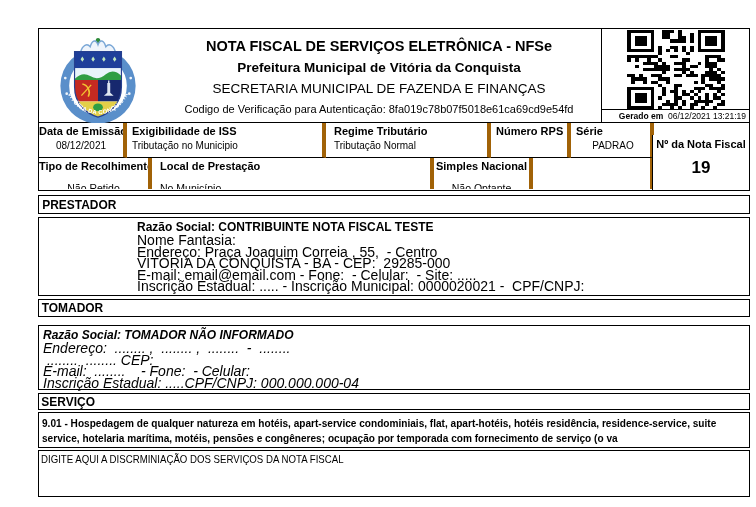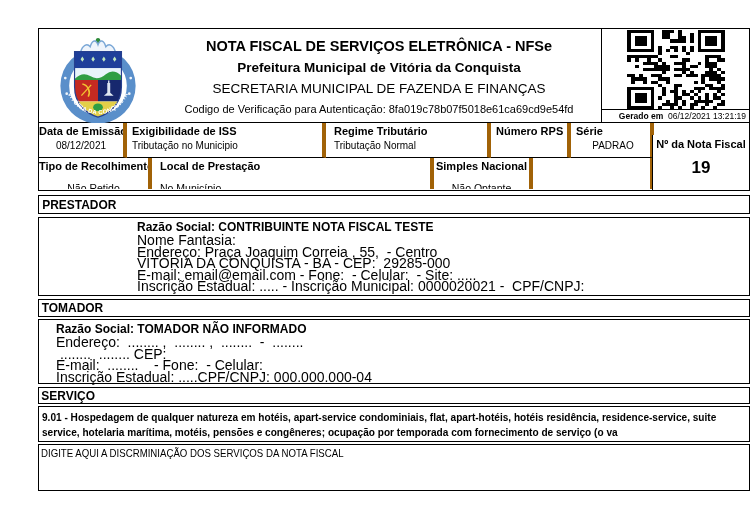--- a/index.html
+++ b/index.html
@@ -42,21 +42,21 @@
 
   
   .bar{width:712px;border:1px solid #000;text-align:left;font-weight:bold;font-size:13px;}
   .bar span{display:inline-block;transform:scaleX(0.92);}
   .bar1{margin-top:4px;height:19px;line-height:17px;}
   .bar2{margin-top:3px;height:18px;line-height:16px;}
   .bar3{margin-top:3px;height:17px;line-height:15px;}
   .bar4{margin-top:2px;height:16px;line-height:14px;}
   .box{width:712px;border:1px solid #000;background:#fff;}
   .prest{margin-top:3px;height:79px;padding:3px 4px 0 98px;}
-  .tom{margin-top:2px;height:65px;padding:3px 4px 0 17px;}
+  .tom{margin-top:8px;height:65px;padding:3px 4px 0 4px;font-style:italic;}
   .serv{margin-top:2px;height:36px;padding:3px 4px 0 3px;}
   .disc{margin-top:2px;height:47px;padding:2px 4px 0 2px;}
   .line{font-size:14px;line-height:11.5px;white-space:pre-wrap;}
   .rs{font-size:12px;font-weight:bold;line-height:13px;margin-bottom:1px;}
   .cond{width:114%;transform:scaleX(0.877);transform-origin:0 0;}
   .servtxt{font-size:11.5px;font-weight:bold;line-height:15px;}
   .disctxt{font-size:11px;line-height:13px;}
 </style>
 </head>
 <body>

